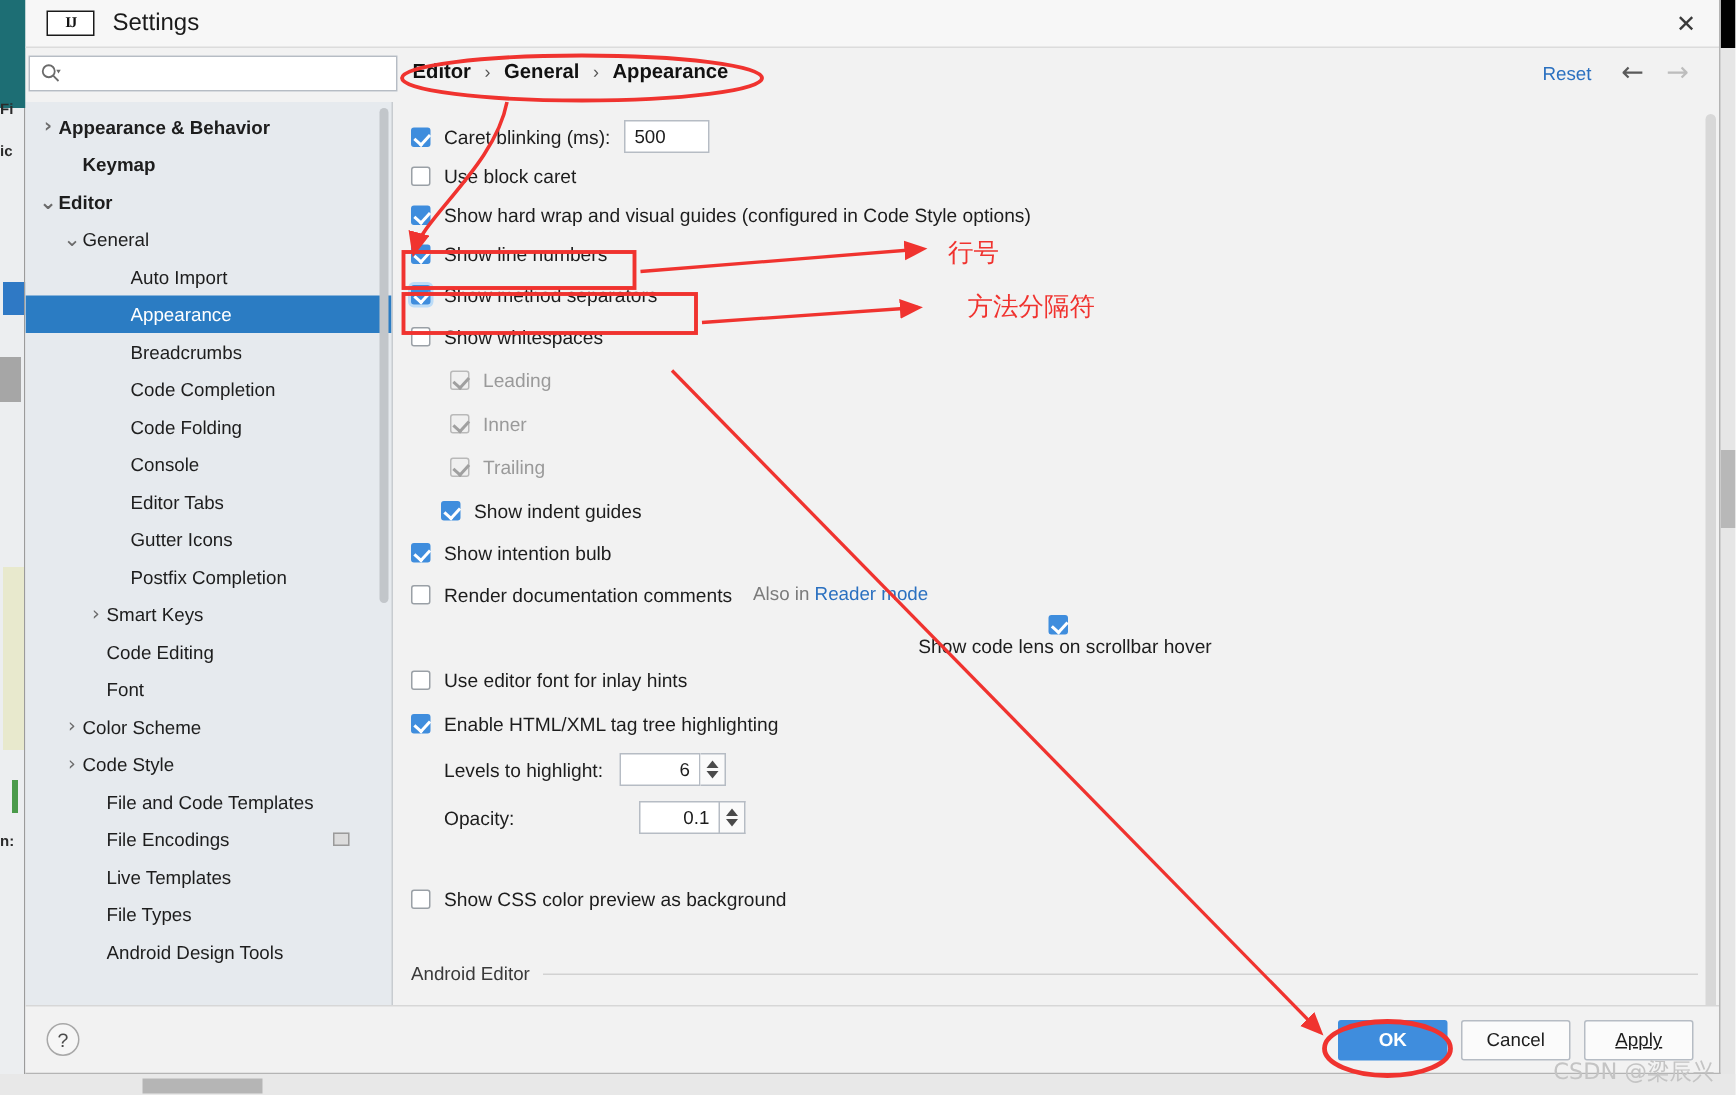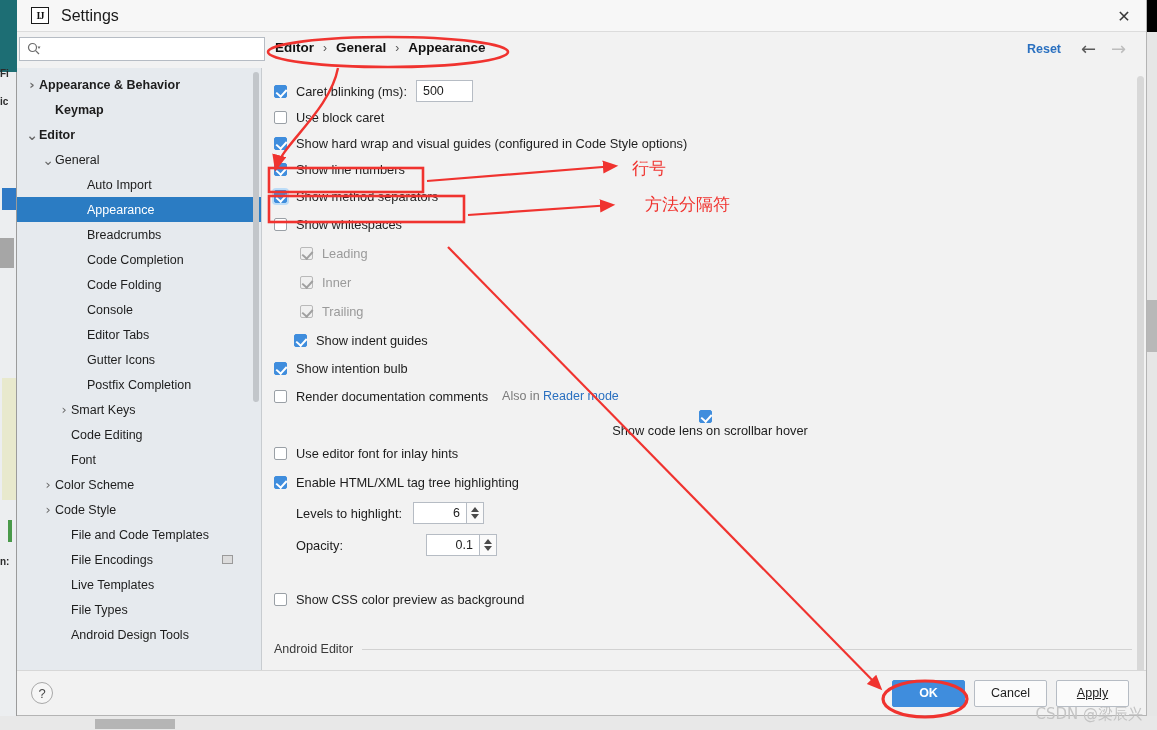--- a/index.html
+++ b/index.html
@@ -39,21 +39,21 @@
     border:1px solid #b4b4b4;
     border-top:none; border-left:none;
     display:flex; flex-direction:column;
   }
   .titlebar {
     height:32px; background:#f7f7f7; border-bottom:1px solid #dcdcdc;
     display:flex; align-items:center; padding-left:14px; flex:0 0 32px;
     position:relative;
   }
   .ij-logo {
-    width:18px; height:17px; background:#ffffff; border:1.5px solid #1a1a1a;
+    width:32px; height:17px; background:#ffffff; border:1.5px solid #1a1a1a;
     display:flex; align-items:center; justify-content:center;
     font-size:10px; font-weight:bold; color:#111; letter-spacing:-1px;
     font-family:"Liberation Serif", serif;
   }
   .title-text { margin-left:12px; font-size:16px; color:#1a1a1a; }
   .close-btn {
     position:absolute; right:0; top:0; width:44px; height:32px;
     display:flex; align-items:center; justify-content:center;
     font-size:16px; color:#3a3a3a; cursor:pointer;
   }
@@ -75,21 +75,21 @@
     background:transparent;
   }
   .breadcrumb {
     position:absolute; left:258px; top:8px;
     font-size:13.5px; font-weight:bold; color:#111;
     display:flex; align-items:center; gap:9px; z-index:3;
   }
   .bc-sep { font-weight:normal; color:#555; font-size:12px; }
   .reset-link {
     position:absolute; right:85px; top:10px; font-size:12.5px;
-    color:#2a70c0; font-weight:bold; cursor:pointer;margin-left:34px;
+    color:#2a70c0; font-weight:normal; cursor:pointer;margin-left:34px;
   }
   .nav-arrow {
     position:absolute; top:8px; font-size:18px; line-height:18px;
     font-family:"DejaVu Sans", sans-serif;
   }
   .nav-back { right:50px; color:#5a5a5a; cursor:pointer; }
   .nav-fwd  { right:20px; color:#bdbdbd; cursor:default; }
 
   
   .body-split { flex:1 1 auto; display:flex; min-height:0; position:relative; }

